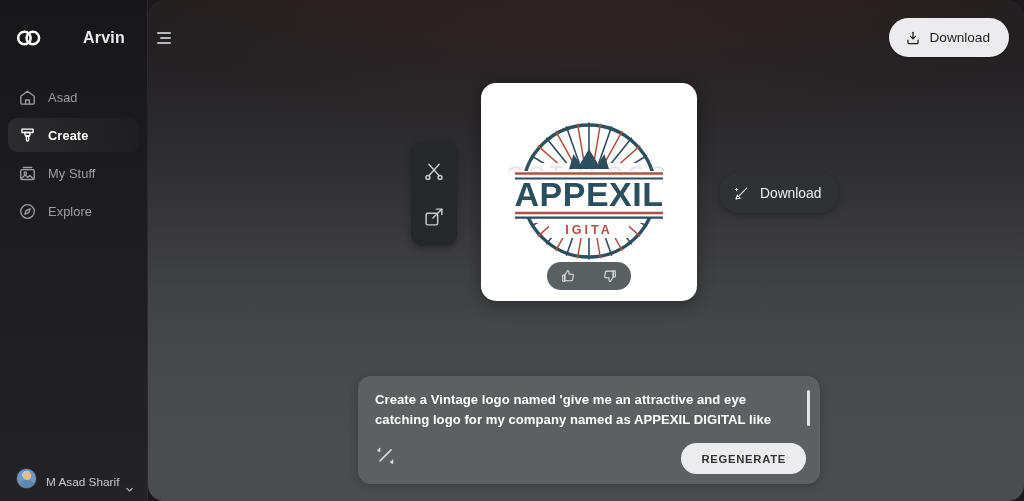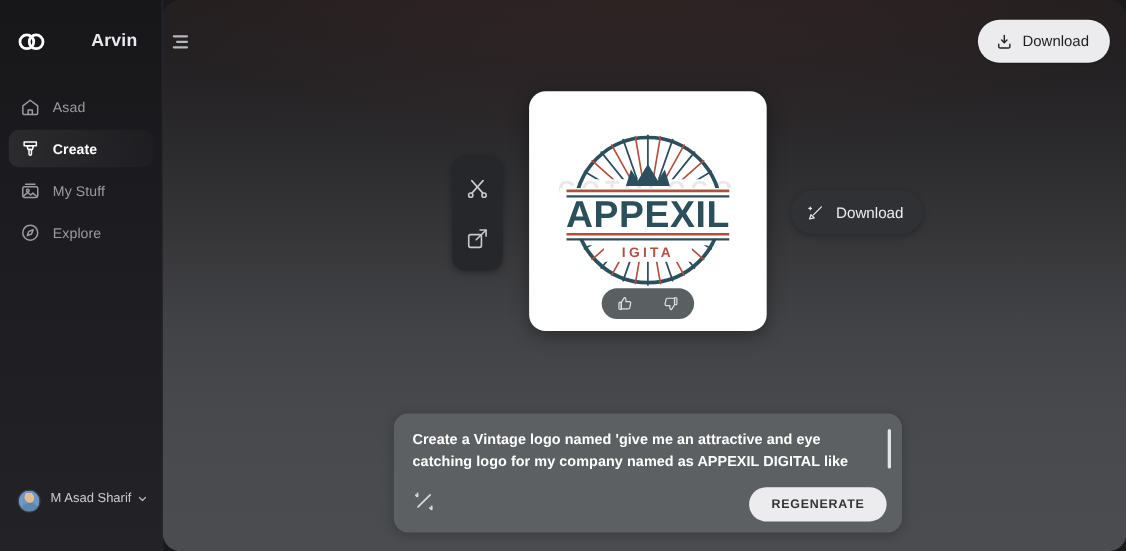--- a/index.html
+++ b/index.html
@@ -72,21 +72,21 @@
   .nav-item.active {
     background: linear-gradient(90deg, rgba(255,255,255,.075), rgba(255,255,255,.015));
     color: #ffffff;
   }
   .nav-item.active .lbl { font-weight: bold; color:#fff; }
 
   .sidebar-spacer { flex: 1; }
 
   .user-row {
     display: flex;
-    align-items: flex-start;
+    align-items: flex-end;
     height: 44px;
     padding: 0 10px 0 16px;
     margin-bottom: 12px;
     cursor: pointer;
   }
   .avatar {
     width: 21px; height: 21px; border-radius: 50%;
     flex: 0 0 21px;
     background: radial-gradient(circle at 50% 32%, #e7c39a 0 26%, #6d98c4 27% 100%);
     border: 1px solid #3a3a40;

